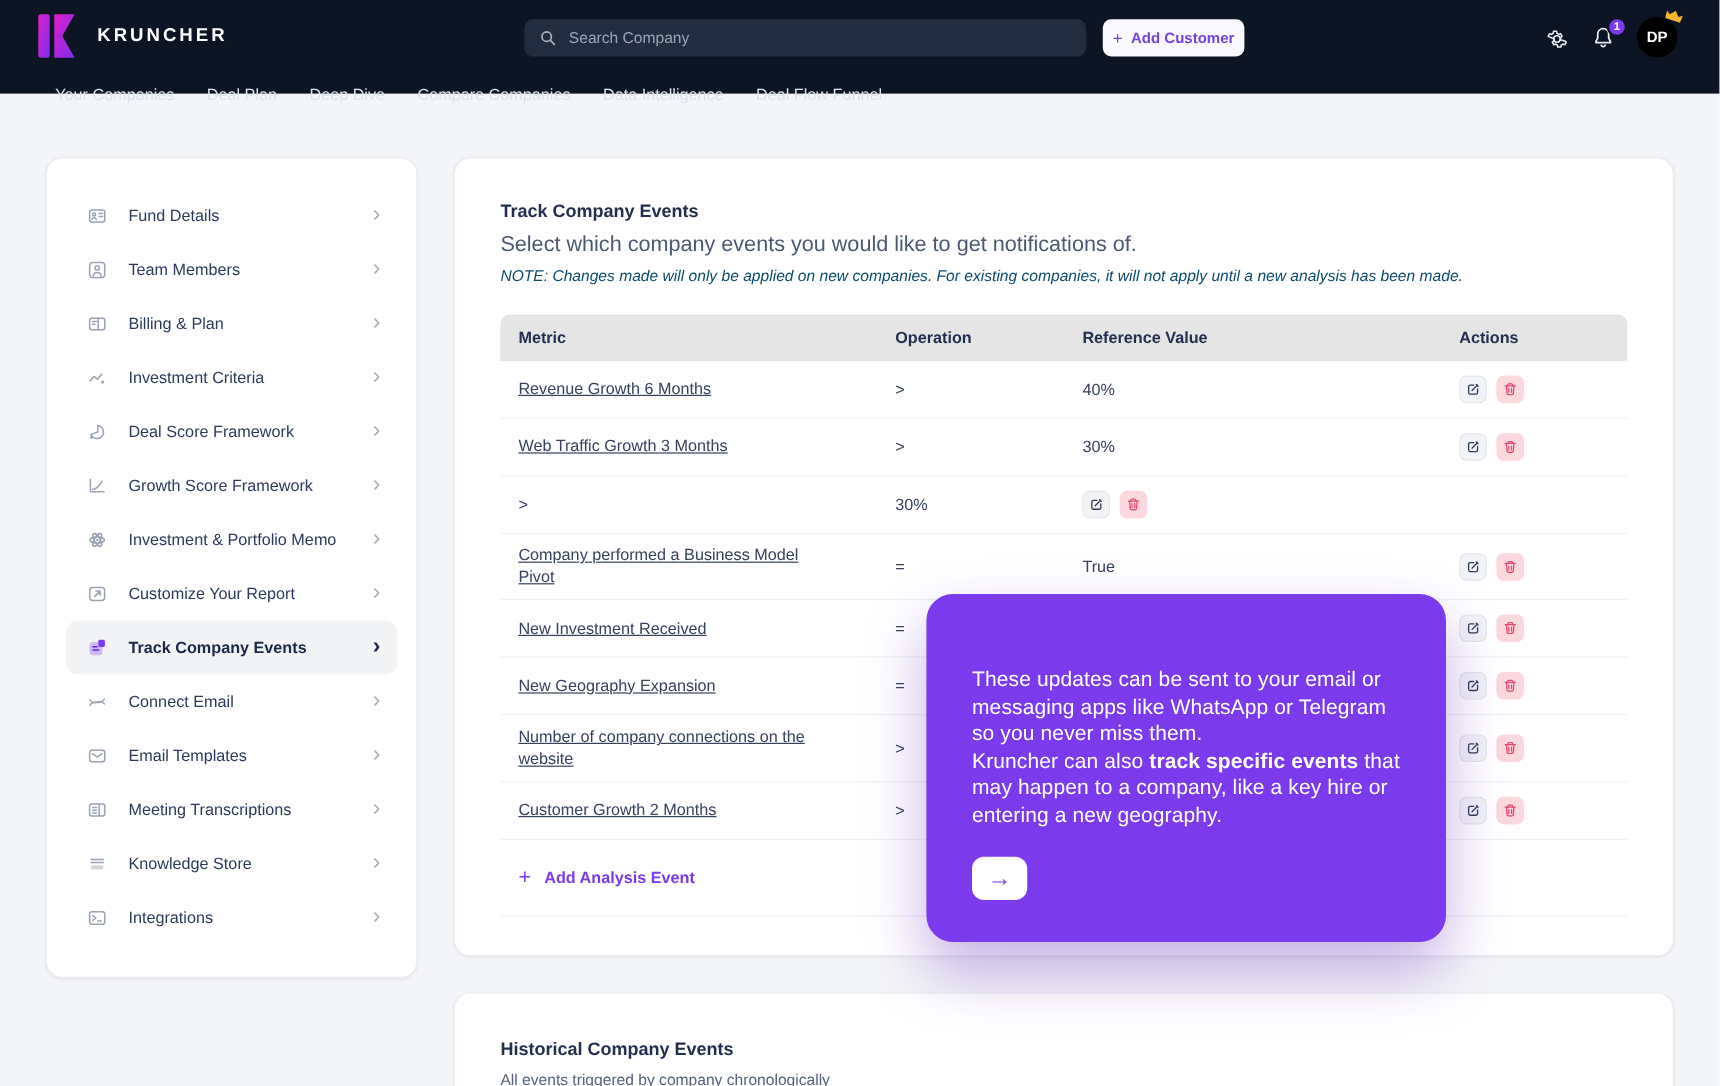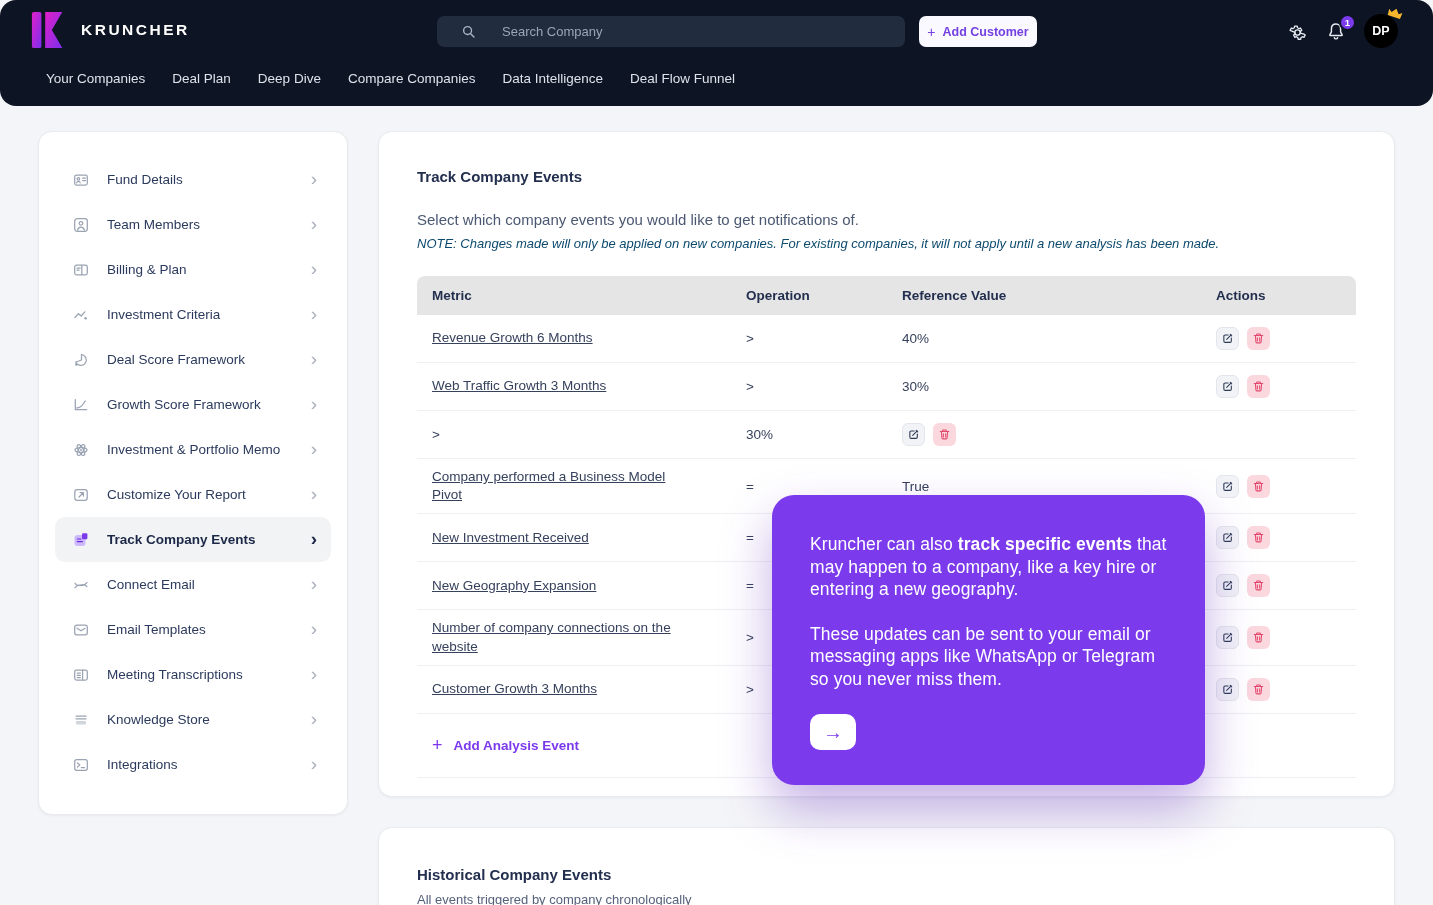--- a/index.html
+++ b/index.html
@@ -6,30 +6,29 @@
   html,body { width:1433px; height:905px; }
   body {
     position: relative;
     font-family: "Liberation Sans", sans-serif;
     background: #f4f5f8;
     overflow: hidden;
     color: #232f4e;
   }
   
   .topbar {
-    position: absolute; left:0; top:0; width:1433px; height:106px;
+    position: absolute; left:0; top:0; width:1433px; height:78px;
     background:#0d1423;
-    border-radius:16px;
   }
   .brand { position:absolute; left:30px; top:11px; display:flex; align-items:center; gap:13px; }
   .brand-logo svg { display:block; }
   .brand-name { color:#ffffff; font-size:15.5px; font-weight:bold; letter-spacing:2.5px; }
   .search-box {
     position:absolute; left:437px; top:16px; width:468px; height:31px;
-    background:#212c3e; border-radius:7px; display:flex; align-items:center; padding:0 24px; gap:26px;
+    background:#212c3e; border-radius:7px; display:flex; align-items:center; padding:0 12px; gap:10px;
   }
   .search-box .s-ic { color:#aab4c3; display:flex; }
   .search-box input {
     flex:1; background:transparent; border:none; outline:none;
     color:#dfe5ee; font-size:13px; font-family:"Liberation Sans",sans-serif;
   }
   .search-box input::placeholder { color:#9aa6b8; }
   .add-company-btn {
     position:absolute; left:919px; top:16px; width:118px; height:31px;
     background:#faf9ff; border:none; border-radius:7px; cursor:pointer;
@@ -74,21 +73,21 @@
   .side-item .ic { width:16px; height:16px; margin-right:18px; display:flex; color:#9aa3b2; }
   .side-item .ic svg { width:16px; height:16px; }
   .side-item .lbl { flex:1; font-size:13.5px; color:#2b3a5c; font-weight:500; }
   .side-item .chev { color:#a8aeba; font-size:19px; line-height:1; padding-bottom:3px; }
   .side-item.selected { background:#f2f3f5; }
   .side-item.selected .lbl { font-weight:bold; color:#1c2847; }
   .side-item.selected .chev { color:#1c2847; font-weight:bold; }
 
   
   .main-title { font-size:15px; font-weight:bold; color:#232f4e; }
-  .main-sub { margin-top:26px; font-size:15px; color:#4b5872; }
+  .main-sub { margin-top:8px; font-size:18px; color:#4b5872; }
   .main-note { margin-top:8px; font-size:13px; font-style:italic; color:#0c4a6e; }
   .events-table { margin-top:25px; }
   .grid-row { display:grid; grid-template-columns:314px 156px 314px 1fr; padding-left:15px; align-items:center; }
   .thead {
     height:39px; background:#e5e5e5; border-radius:8px 8px 0 0;
     font-size:13.5px; font-weight:bold; color:#232f4e;
   }
   .trow { min-height:48px; border-bottom:1px solid #eef0f4; font-size:13.5px; color:#36415c; }
   .trow .cell-metric { padding:9px 58px 9px 0; line-height:1.35;text-decoration:underline; }
   .actions { display:flex; gap:8px; align-items:center; }
@@ -527,21 +526,21 @@
                   <path d="M2.8 4.4h10.4"></path>
                   <path d="M5.6 4.2v-.8c0-.6.5-1 1-1h2.8c.6 0 1 .5 1 1v.8"></path>
                   <path d="M4.2 4.6l.6 7.6c.1.7.6 1.2 1.3 1.2h3.8c.7 0 1.2-.5 1.3-1.2l.6-7.6"></path>
                   <path d="M6.6 7v4M9.4 7v4"></path>
                 </svg>
               </span>
             </button>
           </div>
         </div>
         <div class="grid-row trow">
-          <div class="cell-metric">Customer Growth 3 Months</div>
+          <div class="cell-metric">Customer Growth 2 Months</div>
           <div>&gt;</div>
           <div></div>
           <div class="actions">
             <button class="act-btn edit-btn">
               <span>
                 <svg viewBox="0 0 16 16" fill="none" stroke="currentColor" stroke-width="1.35" stroke-linecap="round" stroke-linejoin="round">
                   <path d="M8.8 3.6H5.2c-1 0-1.7.7-1.7 1.7v5.8c0 1 .7 1.7 1.7 1.7h5.8c1 0 1.7-.7 1.7-1.7V7.4"></path>
                   <path d="M7 9.2L12.6 3.6M11.4 2.9l1.8 1.8"></path>
                 </svg>
               </span>
@@ -560,22 +559,22 @@
         </div>
       </div>
     <button class="add-row">
       <span class="plus">+</span>
       <span>Add Analysis Event</span>
     </button>
   </div>
 </section>
 
 <div class="tooltip">
+  <p class="tip-p tip-p2">These updates can be sent to your email or messaging apps like WhatsApp or Telegram so you never miss them.</p>
   <p class="tip-p"><span>Kruncher can also </span><b>track specific events</b><span> that may happen to a company, like a key hire or entering a new geography.</span></p>
-  <p class="tip-p tip-p2">These updates can be sent to your email or messaging apps like WhatsApp or Telegram so you never miss them.</p>
   <button class="tip-btn">
     <span>→</span>
   </button>
 </div>
 
 <section class="card history-card">
   <h2 class="history-title">Historical Company Events</h2>
   <p class="history-sub">All events triggered by company chronologically</p>
 </section>
 

